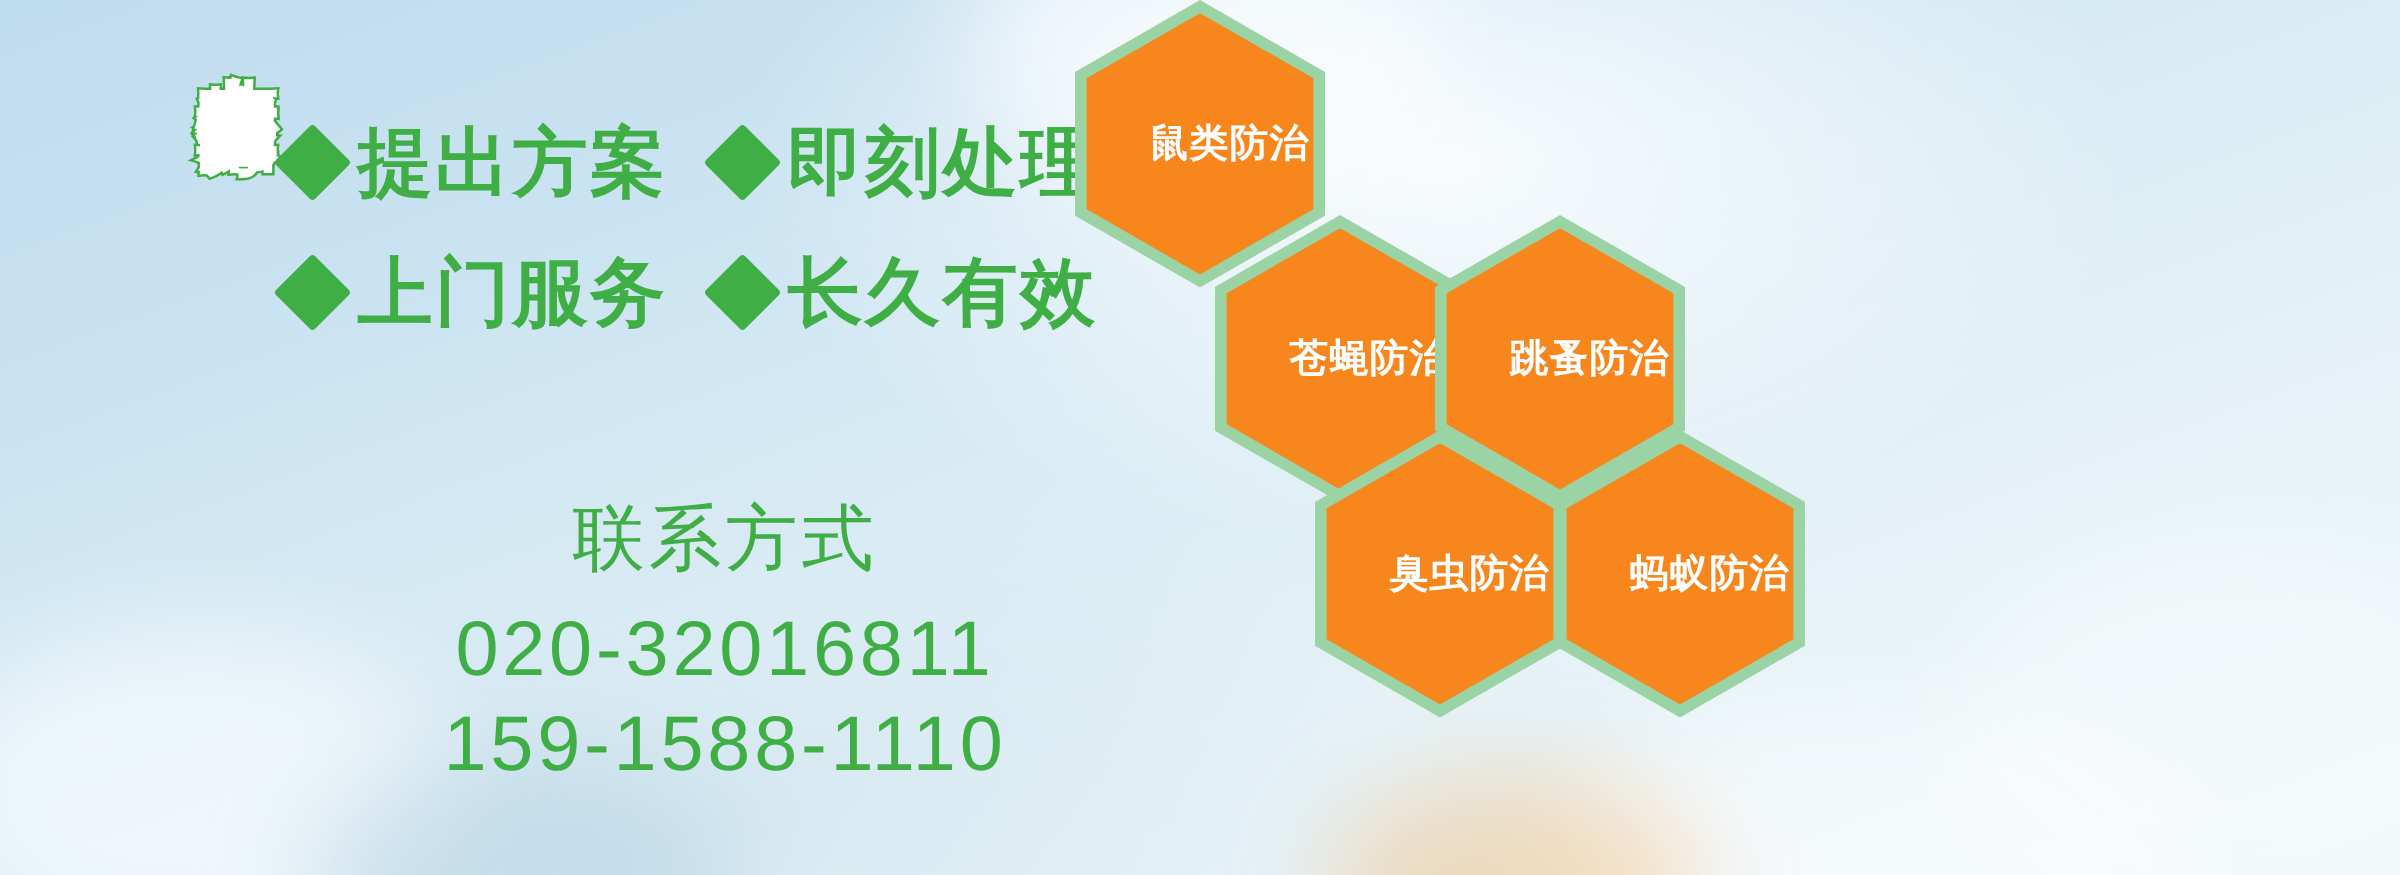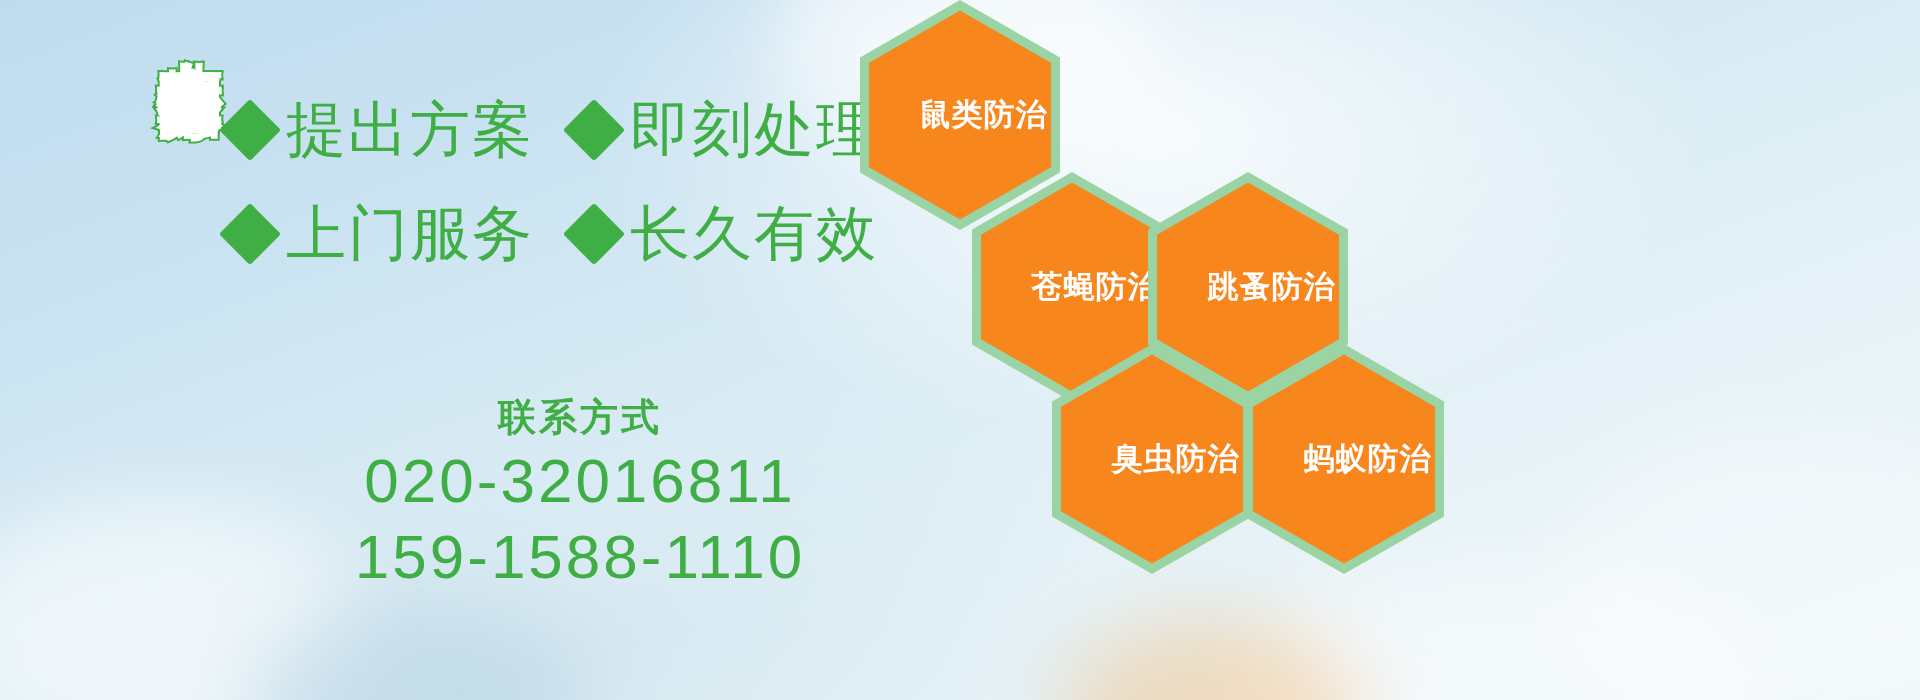--- a/index.html
+++ b/index.html
@@ -56,37 +56,37 @@
   .feature-item { display:flex; align-items:center; gap:14px; }
   .diamond {
     width:44px; height:44px;
     background:#3fae45;
     transform:rotate(45deg);
     flex:0 0 auto;
     border-radius:3px;
   }
   .feature-text {
     font-size:60px;
-    font-weight:400;
+    font-weight:700;
     color:#3fae45;
     letter-spacing:2px;
     white-space:nowrap;
   }
   .feature-gap { width:22px; }
 
   
   #contact {
     position:absolute; left:300px; top:392px;
     width:560px;
     text-align:center;
     color:#3fae45;
   }
   #contact-title {
-    font-size:38px; font-weight:700; letter-spacing:3px;
-    margin-bottom:0;
+    font-size:58px; font-weight:400; letter-spacing:3px;
+    margin-bottom:12px;
   }
   .phone {
     font-size:62px; font-weight:400;
     letter-spacing:3px;
     line-height:1.22;
   }
 
   
   #hex-grid {
     position:absolute; left:852px; top:-8px;

